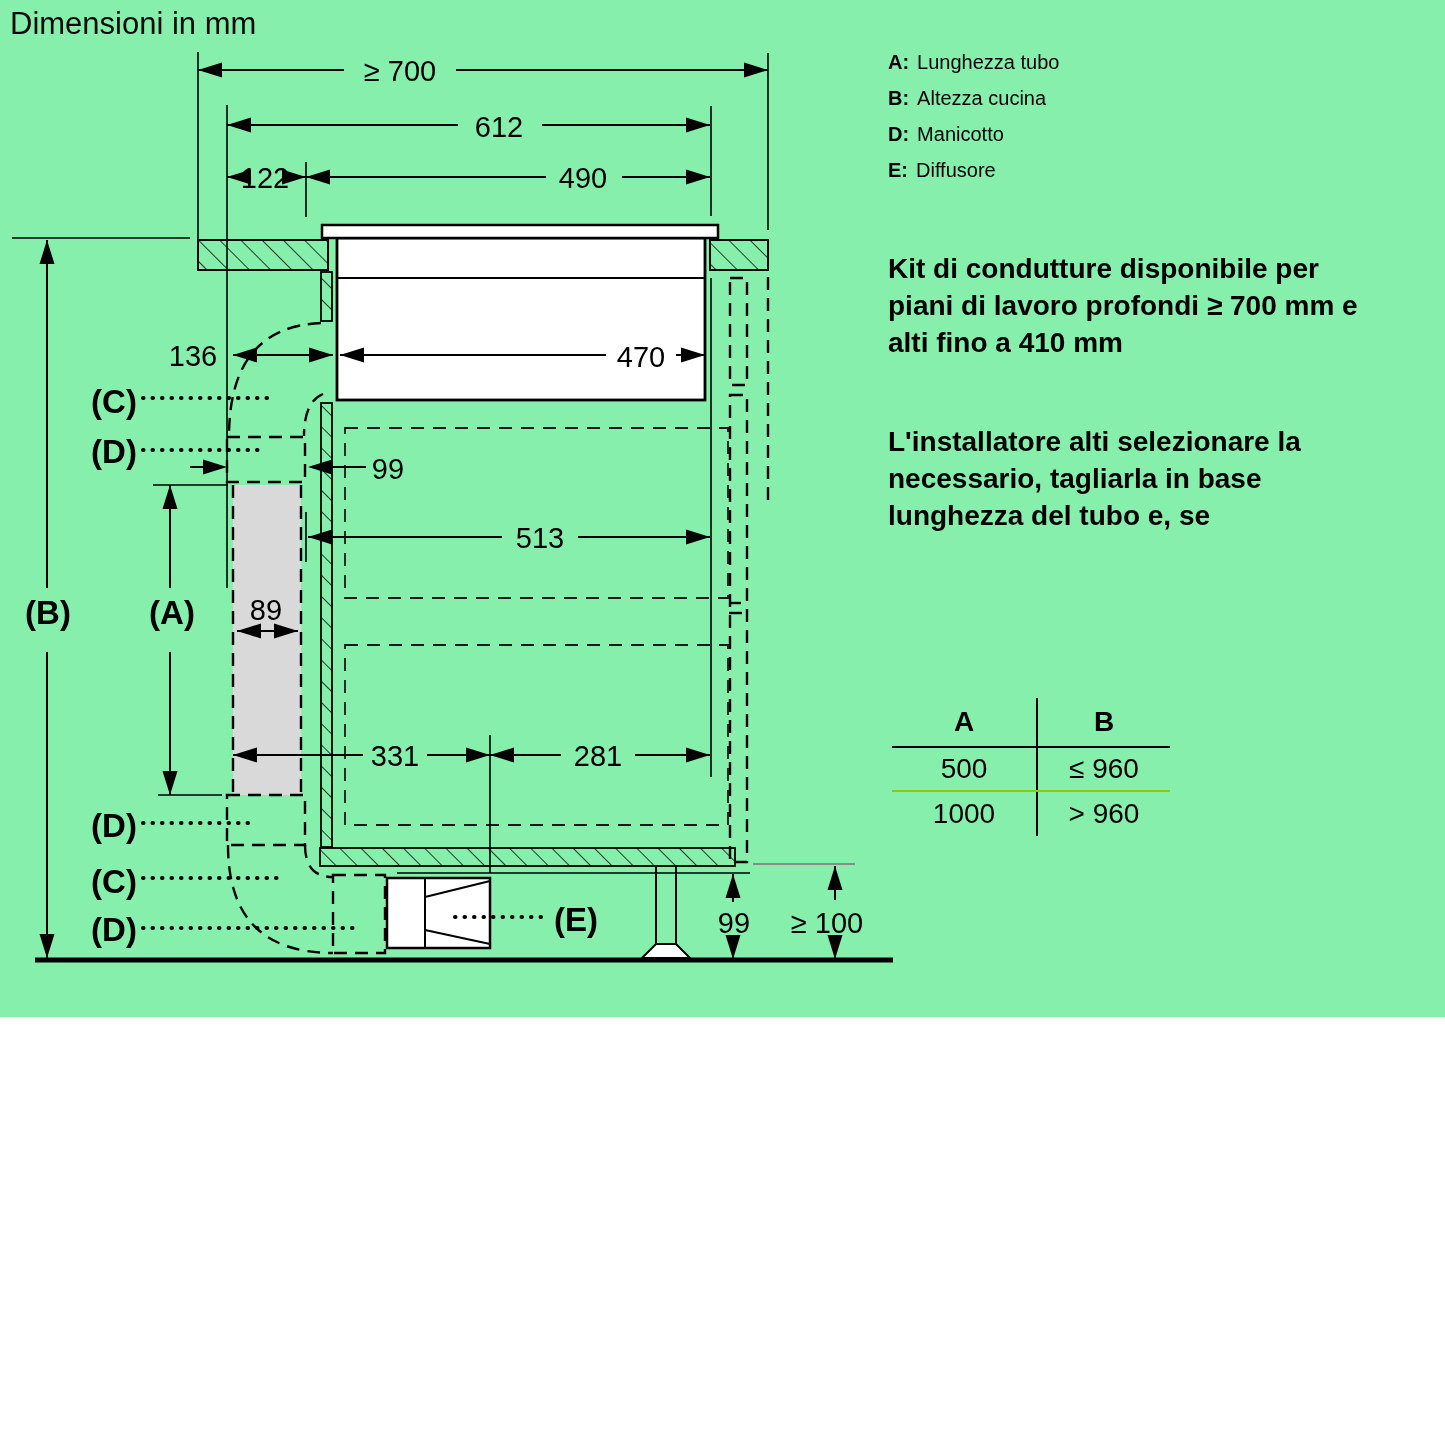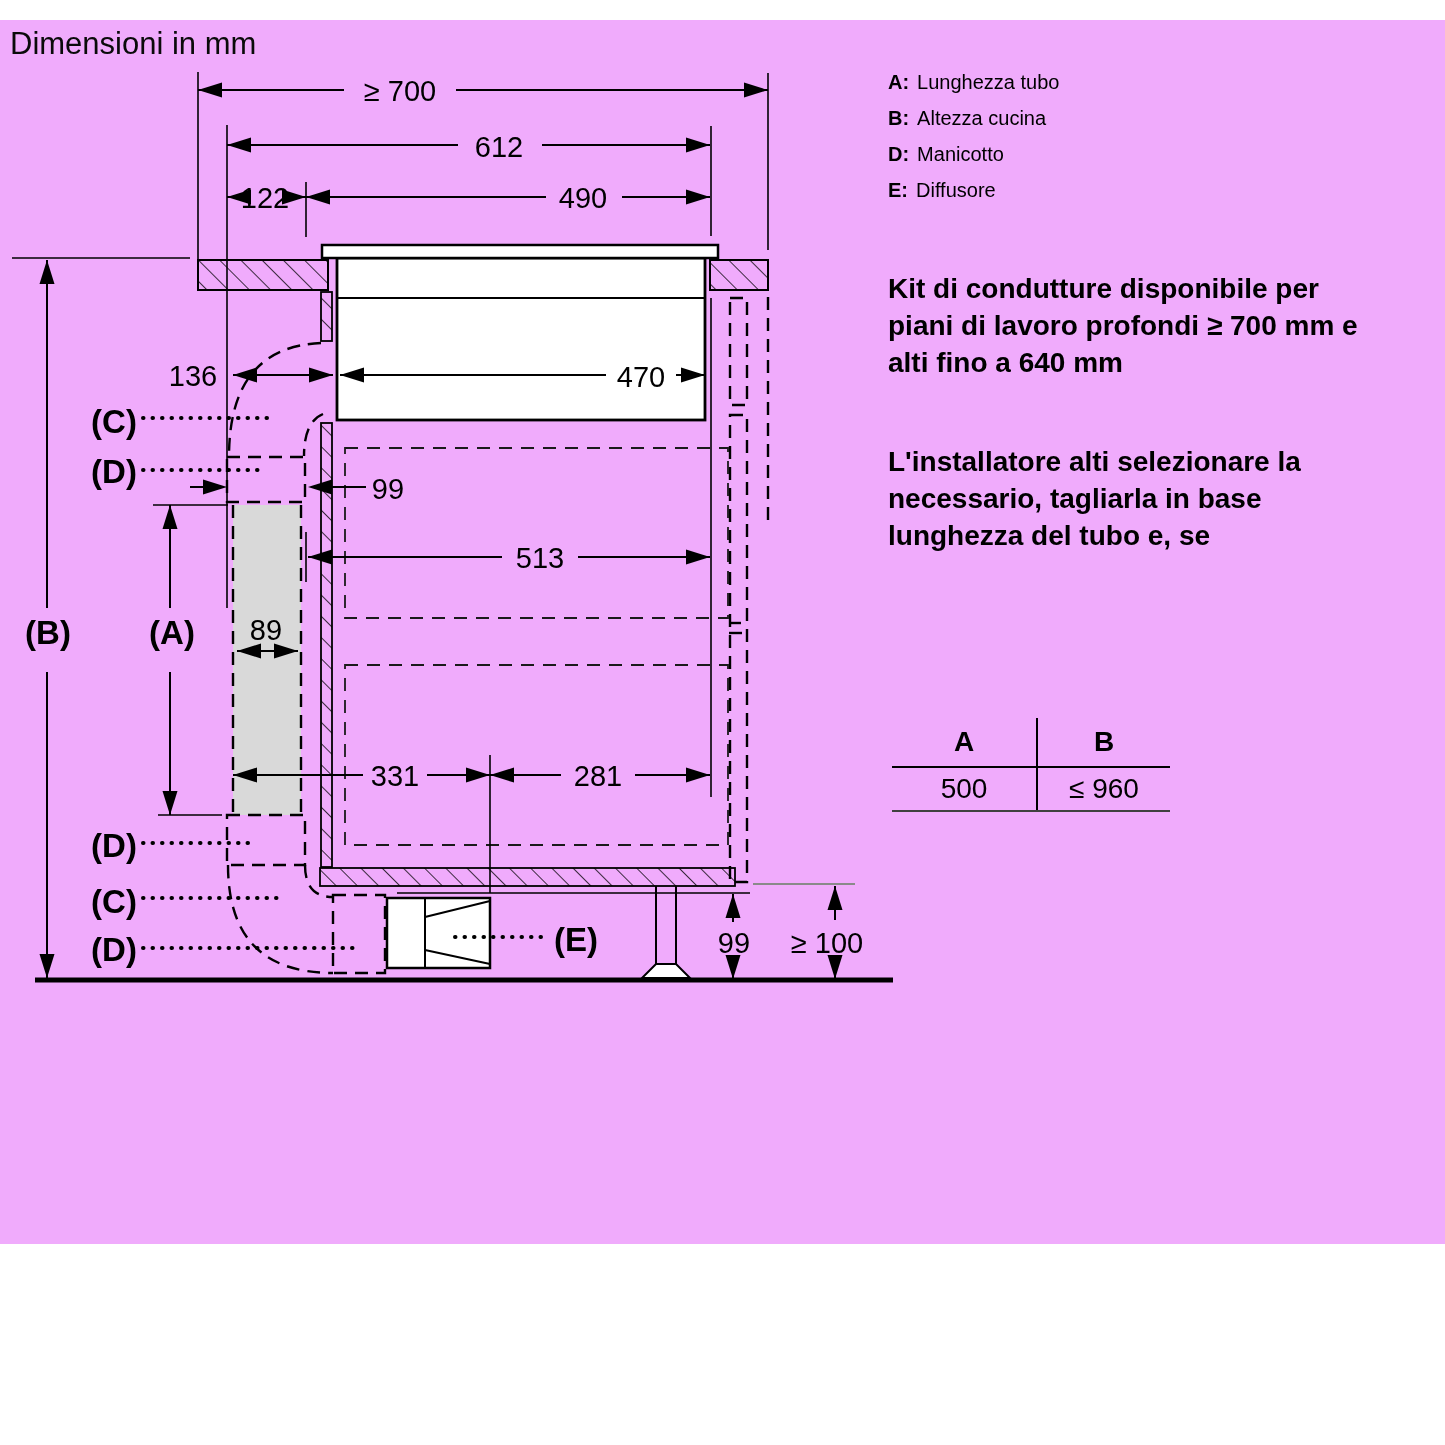--- a/index.html
+++ b/index.html
@@ -1,34 +1,34 @@
 <!DOCTYPE html>
 <html><head>
 <meta charset="utf-8">
 <style>
   html,body{margin:0;padding:0;background:#fff;}
-  #canvas{position:relative;width:1445px;height:1224px;background:#f0abfc;overflow:hidden;
-          font-family:"Liberation Sans",sans-serif;color:#000;margin-top:20px;}
+  #canvas{position:relative;width:1445px;height:1017px;background:#86efac;overflow:hidden;
+          font-family:"Liberation Sans",sans-serif;color:#000;}
   #diagram-svg{position:absolute;left:0;top:0;}
   .page-title{position:absolute;left:10px;top:6px;font-size:31px;color:#0a0a0a;}
   .legend{position:absolute;left:888px;top:44px;font-size:20px;line-height:36px;}
   .legend .key{font-weight:bold;margin-right:8px;}
   .note{position:absolute;left:888px;font-size:28px;line-height:37px;white-space:nowrap;font-weight:bold;}
   #note1{top:250px;}
   #note2{top:423px;}
   .tbl{position:absolute;left:892px;top:698px;width:278px;font-size:28px;}
   .trow{display:flex;}
   .trow>div{display:flex;align-items:center;justify-content:center;}
   .ca{width:144px;}
   .cb{width:132px;border-left:2px solid #000;}
   .th>div{height:48px;font-weight:bold;}
   .tr1>div{height:42px;}
   .tr2>div{height:44px;}
   .th{border-bottom:2px solid #000;}
-  .tr1{border-bottom:2px solid #404040;}
+  .tr1{border-bottom:2px solid #84cc16;}
 
   
   .ln{stroke:#000;stroke-width:2;fill:none;}
   .thin{stroke:#000;stroke-width:1.6;fill:none;}
   .dash{stroke:#000;stroke-width:2.4;fill:none;stroke-dasharray:13 8;}
   .dashbox{stroke:#1a1a1a;stroke-width:1.8;fill:none;stroke-dasharray:13 9;}
   .dot{stroke:#000;stroke-width:4;fill:none;stroke-dasharray:0.5 9;stroke-linecap:round;}
   .arr{fill:#000;stroke:none;}
   .dimtxt{font-family:"Liberation Sans",sans-serif;font-size:29px;fill:#000;text-anchor:middle;}
   .lbltxt{font-family:"Liberation Sans",sans-serif;font-size:33px;font-weight:bold;fill:#000;text-anchor:middle;}
@@ -225,32 +225,36 @@
   <div class="legend">
     <div class="leg-line"><span class="key">A:</span><span>Lunghezza tubo</span></div>
     <div class="leg-line"><span class="key">B:</span><span>Altezza cucina</span></div>
     <div class="leg-line"><span class="key">D:</span><span>Manicotto</span></div>
     <div class="leg-line"><span class="key">E:</span><span>Diffusore</span></div>
   </div>
 
   <div class="note" id="note1">
     <div>Kit di condutture disponibile per</div>
     <div>piani di lavoro profondi ≥ 700 mm e</div>
-    <div>alti fino a 640 mm</div>
+    <div>alti fino a 410 mm</div>
   </div>
   <div class="note" id="note2">
     <div>L'installatore alti selezionare la</div>
     <div>necessario, tagliarla in base</div>
     <div>lunghezza del tubo e, se</div>
   </div>
 
   <div class="tbl">
     <div class="trow th">
       <div class="ca">A</div>
       <div class="cb">B</div>
     </div>
     <div class="trow tr1">
       <div class="ca">500</div>
       <div class="cb">≤ 960</div>
     </div>
+    <div class="trow tr2">
+      <div class="ca">1000</div>
+      <div class="cb">&gt; 960</div>
+    </div>
   </div>
 
 </div>
 
 </body></html>

